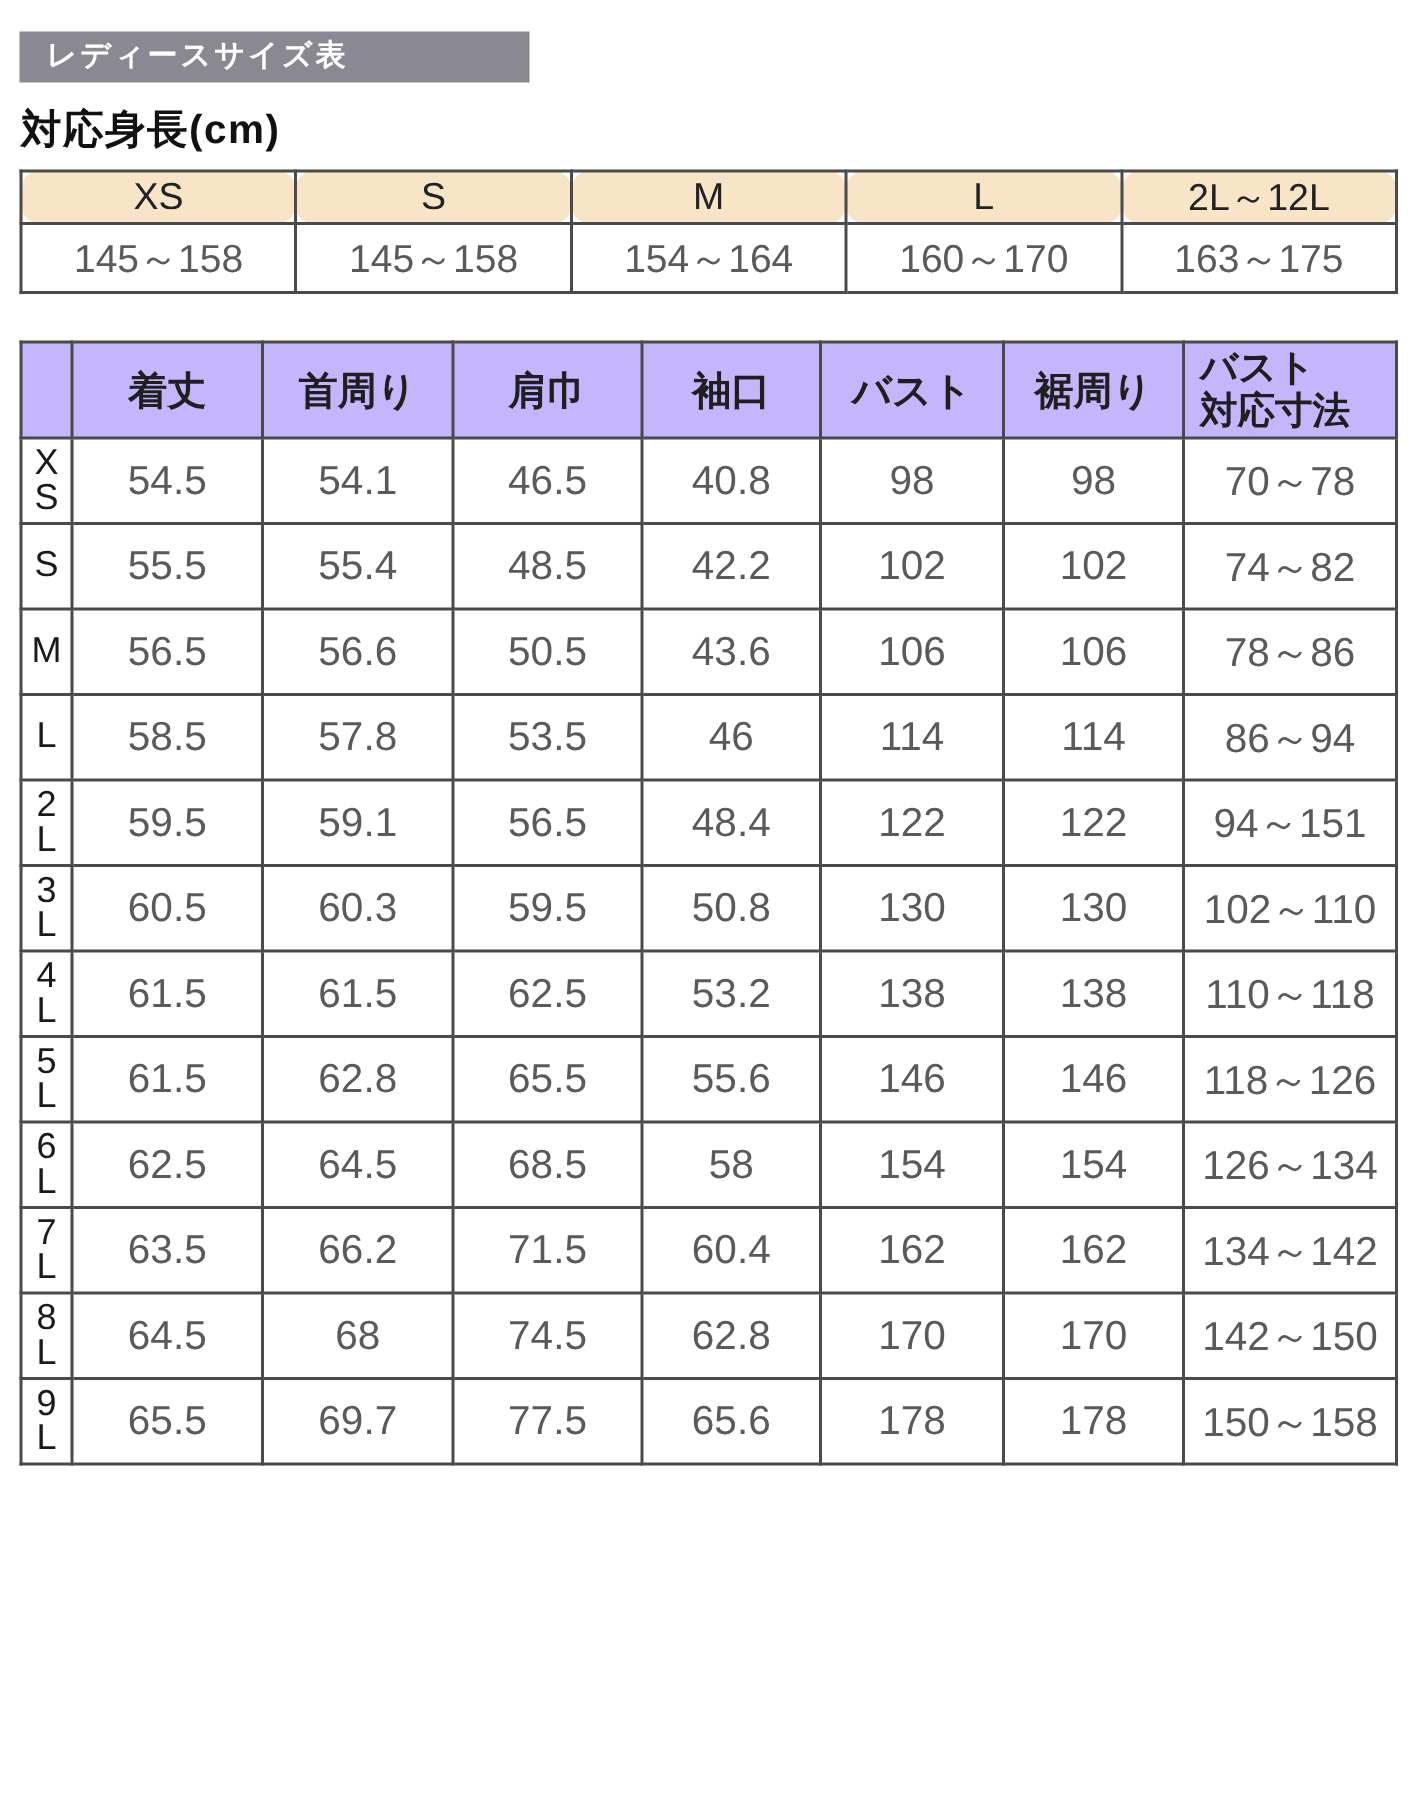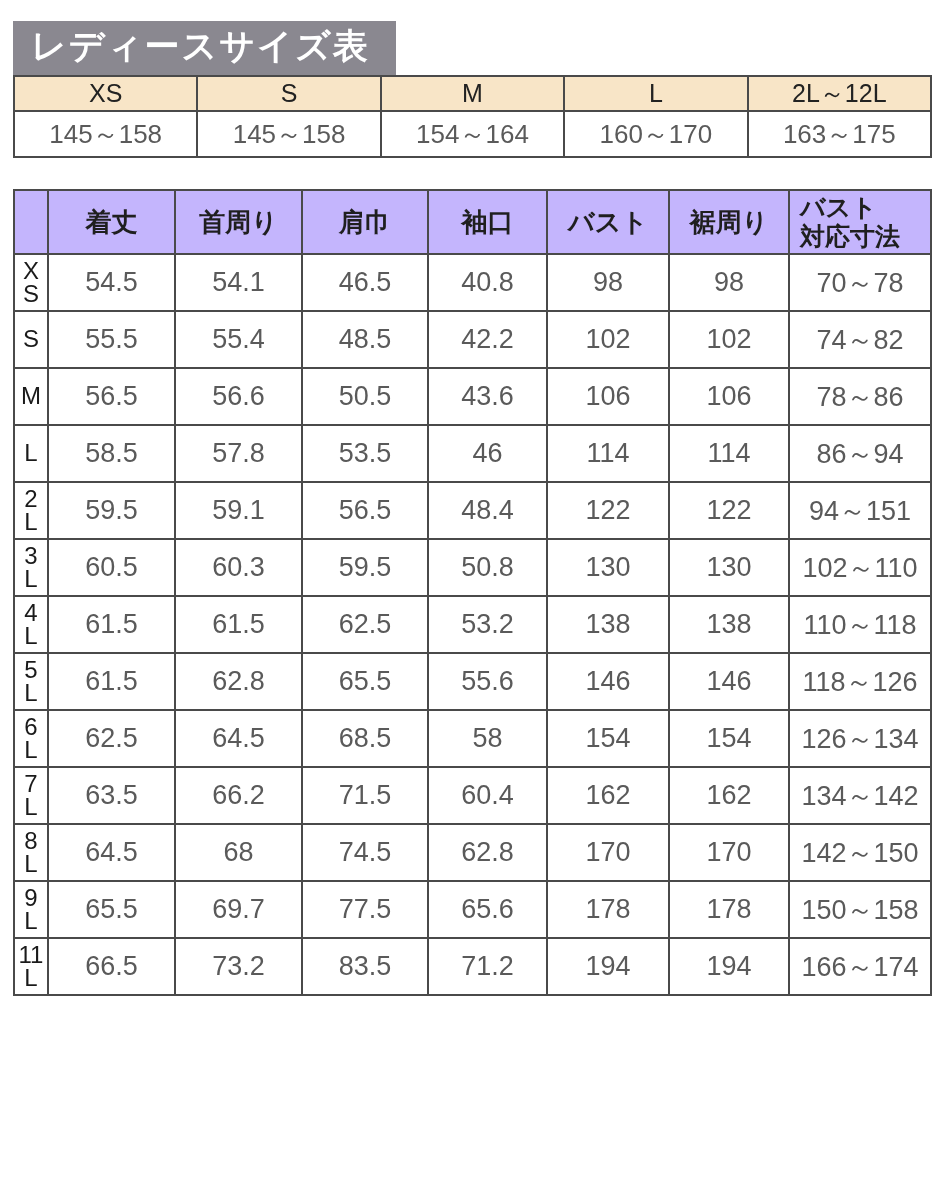--- a/index.html
+++ b/index.html
@@ -10,21 +10,21 @@
     height: 1200px;
     font-family: "Liberation Sans", "DejaVu Sans", sans-serif;
   }
   .page { position: relative; width: 940px; height: 1200px; overflow: hidden; }
 
   .title-bar {
     display: inline-block;
     background: #8a8890;
     color: #ffffff;
     font-weight: bold;
-    font-size: 35px;
+    font-size: 20px;
     letter-spacing: 2px;
     padding: 2px 26px 5px 18px;
     margin: 21px 0 0 13px;
     min-width: 296px;
   }
 
   .subtitle {
     font-size: 27px;
     font-weight: bold;
     color: #111111;
@@ -37,20 +37,21 @@
 
   
   .height-table { width: 919px; margin-left: 13px; }
   .height-table thead th {
     background: #f8e5c7;
     color: #222222;
     font-weight: normal;
     font-size: 25px;
     height: 32px;
     padding: 0;
+    border-radius: 12px;
   }
   .height-table tbody td {
     color: #5a5a5a;
     font-size: 26px;
     height: 44px;
     padding: 0;
     border-radius: 21px;
   }
 
   
@@ -86,20 +87,21 @@
     padding: 0;
   }
 </style>
 </head>
 <body>
 
 <div class="page">
 
   <div class="title-bar">レディースサイズ表</div>
 
+  <div class="subtitle">対応身長(cm)</div>
 
   <table class="height-table">
     <thead>
       <tr id="height-head">
           <th>XS</th>
           <th>S</th>
           <th>M</th>
           <th>L</th>
           <th>2L～12L</th>
         </tr>
@@ -262,27 +264,16 @@
           <th>9
 L</th>
           <td>65.5</td>
           <td>69.7</td>
           <td>77.5</td>
           <td>65.6</td>
           <td>178</td>
           <td>178</td>
           <td>150～158</td>
         </tr>
-        <tr>
-          <th>11
-L</th>
-          <td>66.5</td>
-          <td>73.2</td>
-          <td>83.5</td>
-          <td>71.2</td>
-          <td>194</td>
-          <td>194</td>
-          <td>166～174</td>
-        </tr>
       </tbody>
   </table>
 
 </div>
 
 </body></html>

